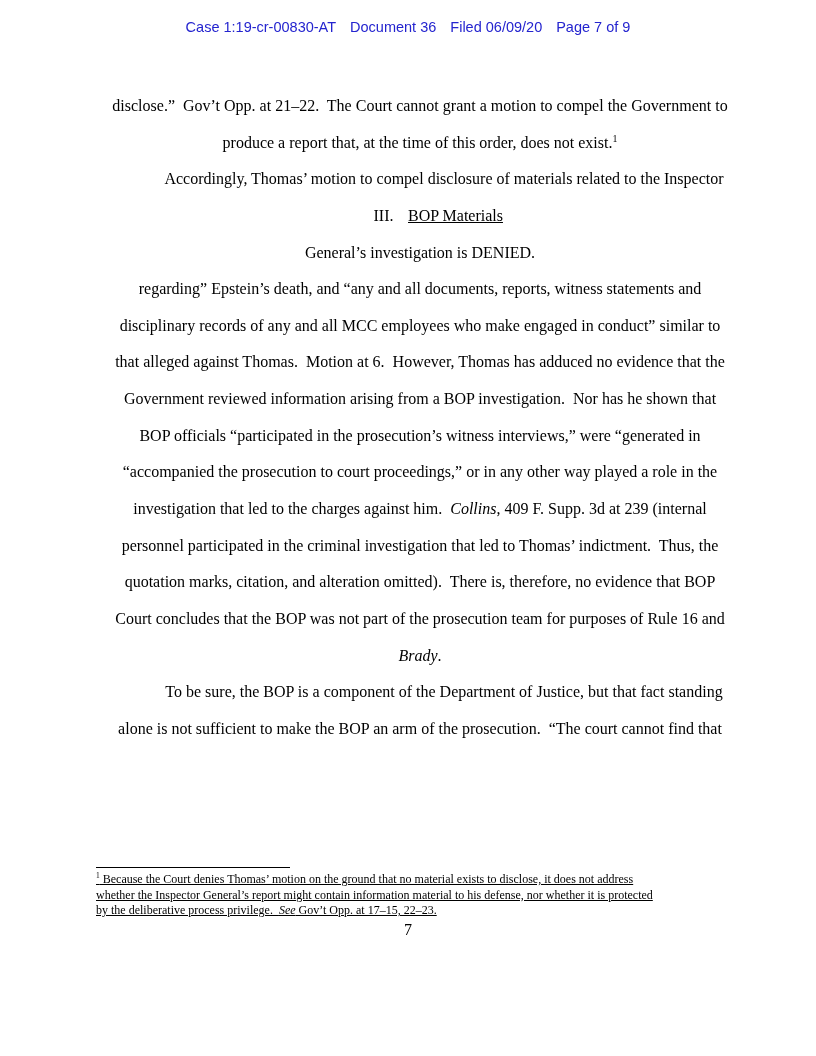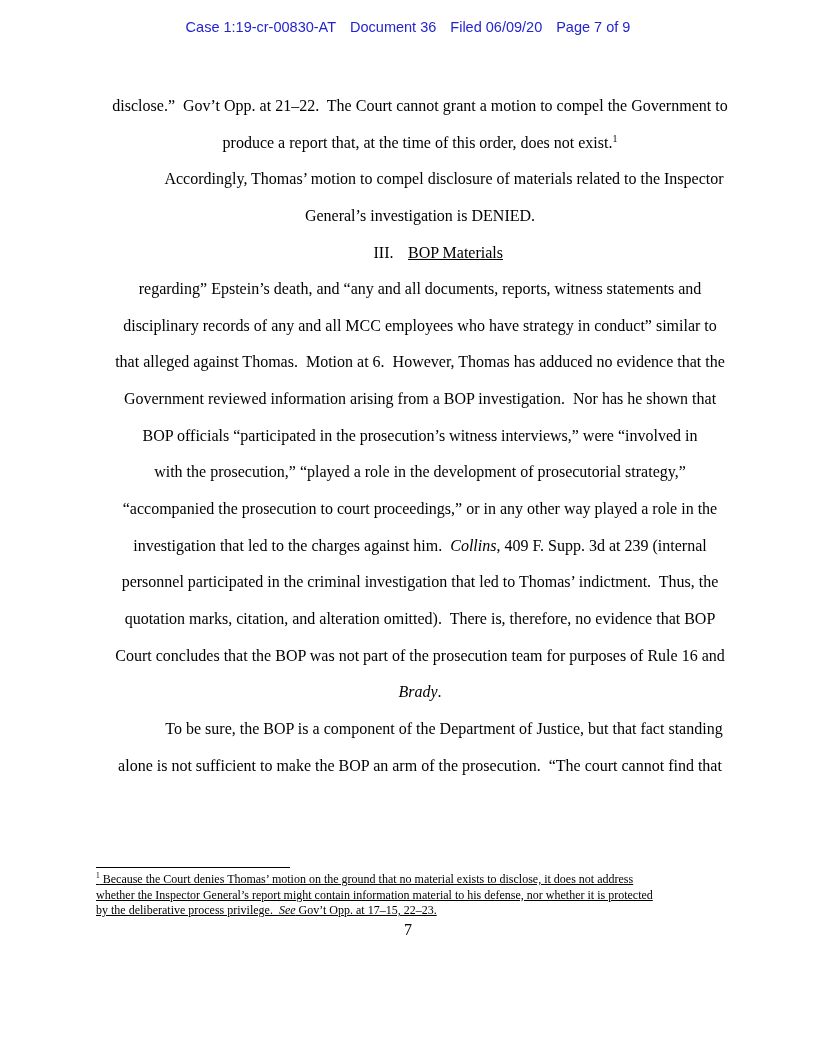--- a/index.html
+++ b/index.html
@@ -96,28 +96,27 @@
 <div class="page">
 
   <div class="header" style="color: rgb(36, 36, 207);">
     <span>Case 1:19-cr-00830-AT</span><span>Document 36</span><span>Filed 06/09/20</span><span>Page 7 of 9</span>
   </div>
 
   <div class="body-text" id="body-lines">
       <div class="line"><span>disclose.”  Gov’t Opp. at 21–22.  The Court cannot grant a motion to compel the Government to</span></div>
       <div class="line"><span>produce a report that, at the time of this order, does not exist.</span><sup class="sup">1</sup></div>
       <div class="line indent"><span>Accordingly, Thomas’ motion to compel disclosure of materials related to the Inspector</span></div>
+      <div class="line heading"><span class="tab">III.</span><span class="underline">BOP Materials</span></div>
       <div class="line"><span>General’s investigation is DENIED.</span></div>
-      <div class="line heading"><span class="tab">III.</span><span class="underline">BOP Materials</span></div>
       <div class="line"><span>regarding” Epstein’s death, and “any and all documents, reports, witness statements and</span></div>
-      <div class="line"><span>disciplinary records of any and all MCC employees who have strategy in conduct” similar to</span></div>
+      <div class="line"><span>disciplinary records of any and all MCC employees who make engaged in conduct” similar to</span></div>
       <div class="line"><span>that alleged against Thomas.  Motion at 6.  However, Thomas has adduced no evidence that the</span></div>
       <div class="line"><span>Government reviewed information arising from a BOP investigation.  Nor has he shown that</span></div>
-      <div class="line"><span>BOP officials “participated in the prosecution’s witness interviews,” were “involved in</span></div>
-      <div class="line"><span>with the prosecution,” “played a role in the development of prosecutorial strategy,”</span></div>
+      <div class="line"><span>BOP officials “participated in the prosecution’s witness interviews,” were “generated in</span></div>
       <div class="line"><span>“accompanied the prosecution to court proceedings,” or in any other way played a role in the</span></div>
       <div class="line"><span>investigation that led to the charges against him.  </span><span class="italic">Collins</span><span>, 409 F. Supp. 3d at 239 (internal</span></div>
       <div class="line"><span>personnel participated in the criminal investigation that led to Thomas’ indictment.  Thus, the</span></div>
       <div class="line"><span>quotation marks, citation, and alteration omitted).  There is, therefore, no evidence that BOP</span></div>
       <div class="line"><span>Court concludes that the BOP was not part of the prosecution team for purposes of Rule 16 and</span></div>
       <div class="line"><span class="italic">Brady</span><span>.</span></div>
       <div class="line indent"><span>To be sure, the BOP is a component of the Department of Justice, but that fact standing</span></div>
       <div class="line"><span>alone is not sufficient to make the BOP an arm of the prosecution.  “The court cannot find that</span></div>
     </div>
 

